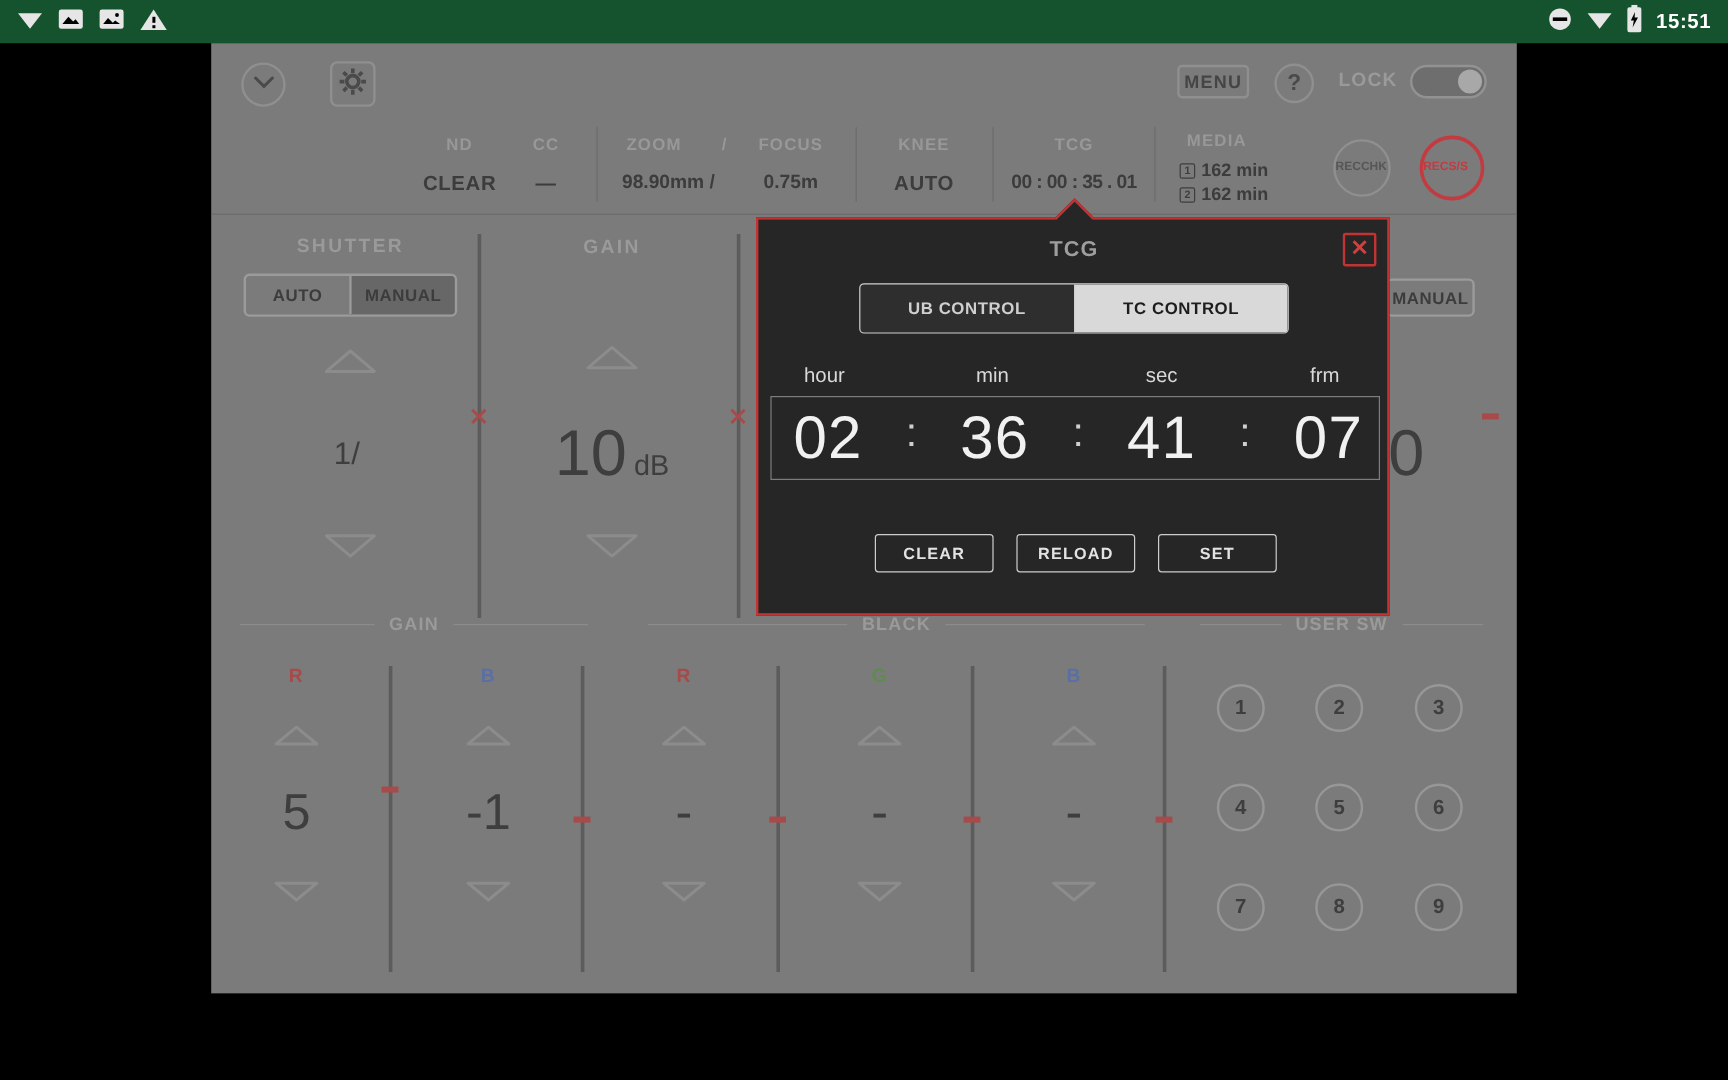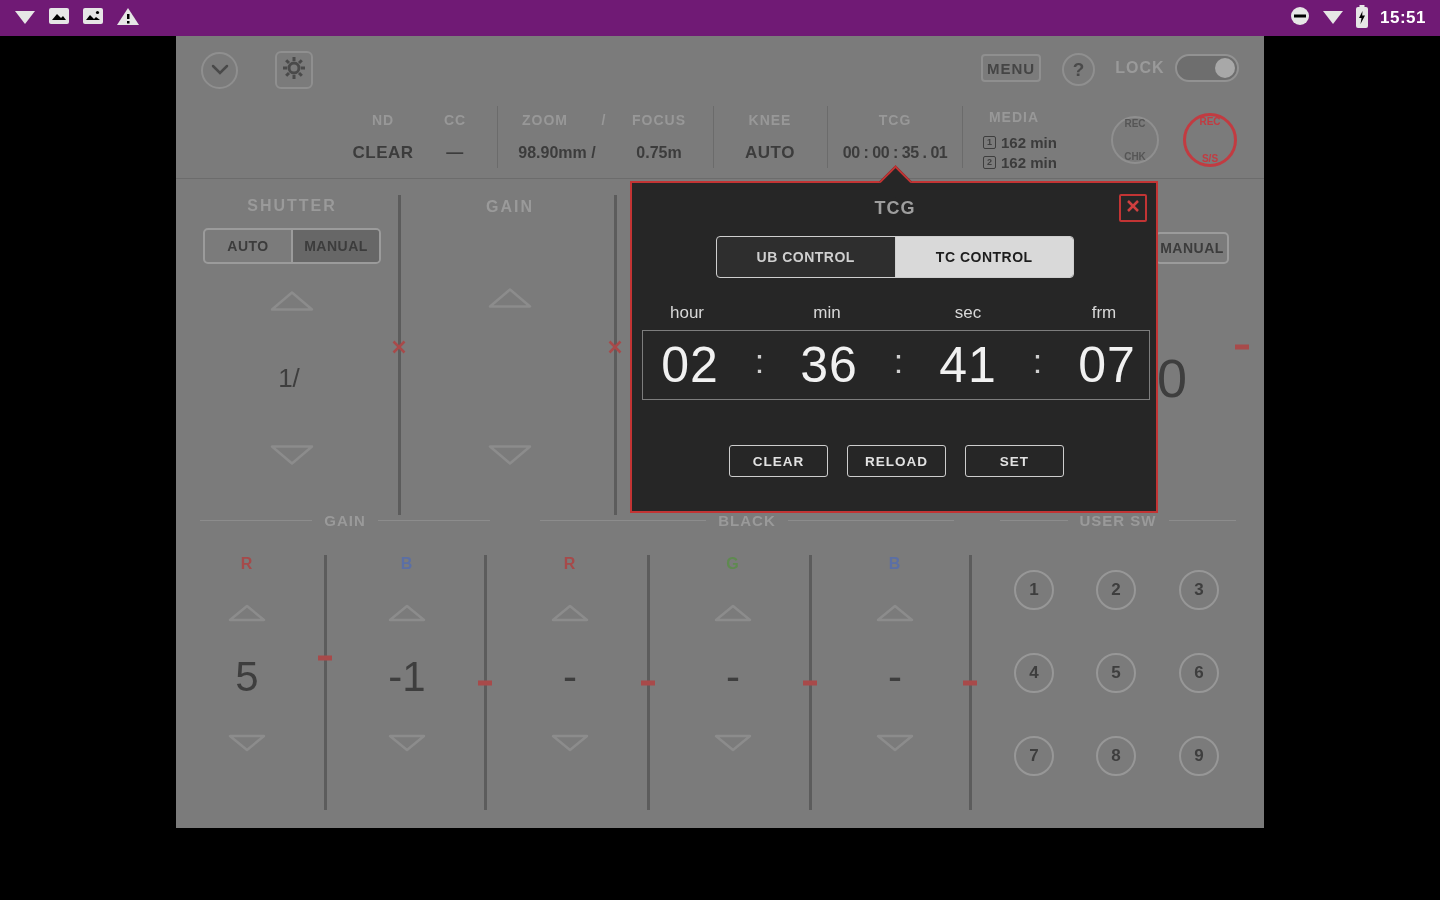--- a/index.html
+++ b/index.html
@@ -1,20 +1,20 @@
 <!DOCTYPE html>
 <html><head>
 <meta charset="utf-8">
 <style>
   * { margin:0; padding:0; box-sizing:border-box; }
   html,body { width:1440px; height:900px; background:#000; font-family:"Liberation Sans",sans-serif; overflow:hidden; }
   .screen { position:relative; width:1440px; height:900px; background:#000; }
 
   
-  .status-bar { position:absolute; left:0; top:0; width:1440px; height:36px; background:#701a75;
+  .status-bar { position:absolute; left:0; top:0; width:1440px; height:36px; background:#14532d;
     display:flex; align-items:center; justify-content:space-between; padding:0 14px; }
   .sb-group { display:flex; align-items:center; gap:12px; }
   .sb-time { color:#fff; font-size:17px; font-weight:bold; letter-spacing:.5px; }
 
   
   .app { position:absolute; left:176px; top:36px; width:1088px; height:792px; background:#7b7b7b; overflow:hidden; }
   .cc { position:absolute; transform:translate(-50%,-50%); white-space:nowrap; }
 
   .circle-btn { position:absolute; border:2.5px solid #8f8f8f; border-radius:50%;
     display:flex; align-items:center; justify-content:center; color:#4a4a4a; }
@@ -35,22 +35,22 @@
   .caminfo-box div + div { border-top:2px solid #5f5f5f; }
   .info-label { font-size:14px; font-weight:bold; color:#989898; letter-spacing:1px; }
   .info-value { font-size:17px; font-weight:bold; color:#3c3c3c; letter-spacing:.5px; }
   .info-value-sm { font-size:16px; font-weight:bold; color:#3c3c3c; }
   .vdiv { position:absolute; width:1px; height:62px; top:70px; background:#6b6b6b; }
   .hline { position:absolute; left:0; top:142px; width:1088px; height:1px; background:#6c6c6c; }
   .media-row { position:absolute; display:flex; align-items:center; gap:5px; height:18px; }
   .slot-icon { width:13px; height:13px; border:1.5px solid #3e3e3e; border-radius:2px; font-size:9px;
     font-weight:bold; color:#3e3e3e; display:flex; align-items:center; justify-content:center; }
   .media-text { font-size:15px; font-weight:bold; color:#3c3c3c; }
-  .rec-circle { position:absolute; border-radius:50%; display:flex; flex-direction:column;
-    align-items:center; justify-content:space-between; line-height:1.15; font-weight:bold; font-size:10px; }
+  .rec-circle { position:absolute; border-radius:50%; display:flex; flex-direction:row;
+    align-items:center; justify-content:flex-start; line-height:1.15; font-weight:bold; font-size:10px; }
   .rec-chk { left:935px; top:80px; width:48px; height:48px; border:2px solid #8f8f8f; color:#565656; }
   .rec-ss { left:1007px; top:77px; width:54px; height:54px; border:3px solid #c23b41; color:#c23b41; }
 
   
   .sec-title { font-size:16px; font-weight:bold; color:#9a9a9a; letter-spacing:2px; }
   .seg { position:absolute; display:flex; width:178px; height:36px; border:2px solid #9b9b9b;
     border-radius:5px; overflow:hidden; }
   .seg-opt { flex:1; display:flex; align-items:center; justify-content:center; font-size:14px;
     font-weight:bold; color:#3c3c3c; letter-spacing:.5px; }
   .seg-opt + .seg-opt { border-left:2px solid #9b9b9b; }
@@ -235,20 +235,24 @@
     <div class="vslider" style="left:222px;top:159px;height:320px;"></div>
     <div class="xmark" style="left:223px;top:311px;"><svg width="15" height="15">
           <line x1="2" y1="2" x2="13" y2="13" stroke="#a84a4a" stroke-width="2.5"></line>
           <line x1="13" y1="2" x2="2" y2="13" stroke="#a84a4a" stroke-width="2.5"></line>
         </svg></div>
 
     <span class="cc sec-title" style="left:334px;top:171px;">GAIN</span>
     <div class="tri-btn" style="left:334px;top:262px;"><svg width="46" height="23">
           <polygon points="23,3 43,20 3,20" fill="none" stroke="#8c8c8c" stroke-width="2.5" stroke-linejoin="round"></polygon>
         </svg></div>
+    <div class="cc val-row" style="left:334px;top:342px;">
+      <span class="val-huge">10</span>
+      <span class="val-unit">dB</span>
+    </div>
     <div class="tri-btn" style="left:334px;top:419px;"><svg width="46" height="23">
           <polygon points="3,3 43,3 23,20" fill="none" stroke="#8c8c8c" stroke-width="2.5" stroke-linejoin="round"></polygon>
         </svg></div>
     <div class="vslider" style="left:438px;top:159px;height:320px;"></div>
     <div class="xmark" style="left:439px;top:311px;"><svg width="15" height="15">
           <line x1="2" y1="2" x2="13" y2="13" stroke="#a84a4a" stroke-width="2.5"></line>
           <line x1="13" y1="2" x2="2" y2="13" stroke="#a84a4a" stroke-width="2.5"></line>
         </svg></div>
 
     <div class="btn-outline" style="left:979px;top:196px;width:74px;height:32px;">MANUAL</div>

